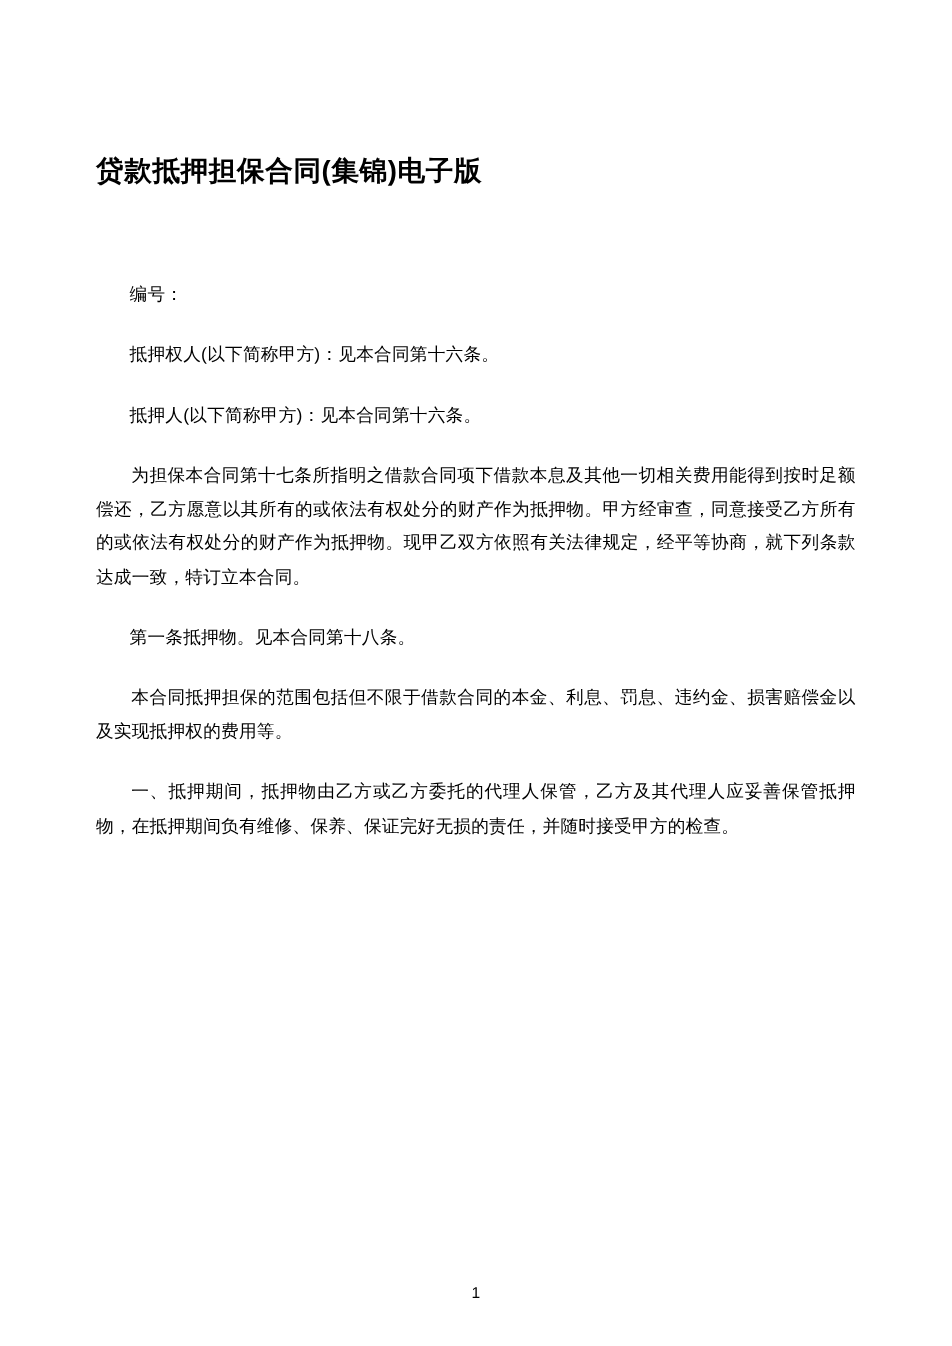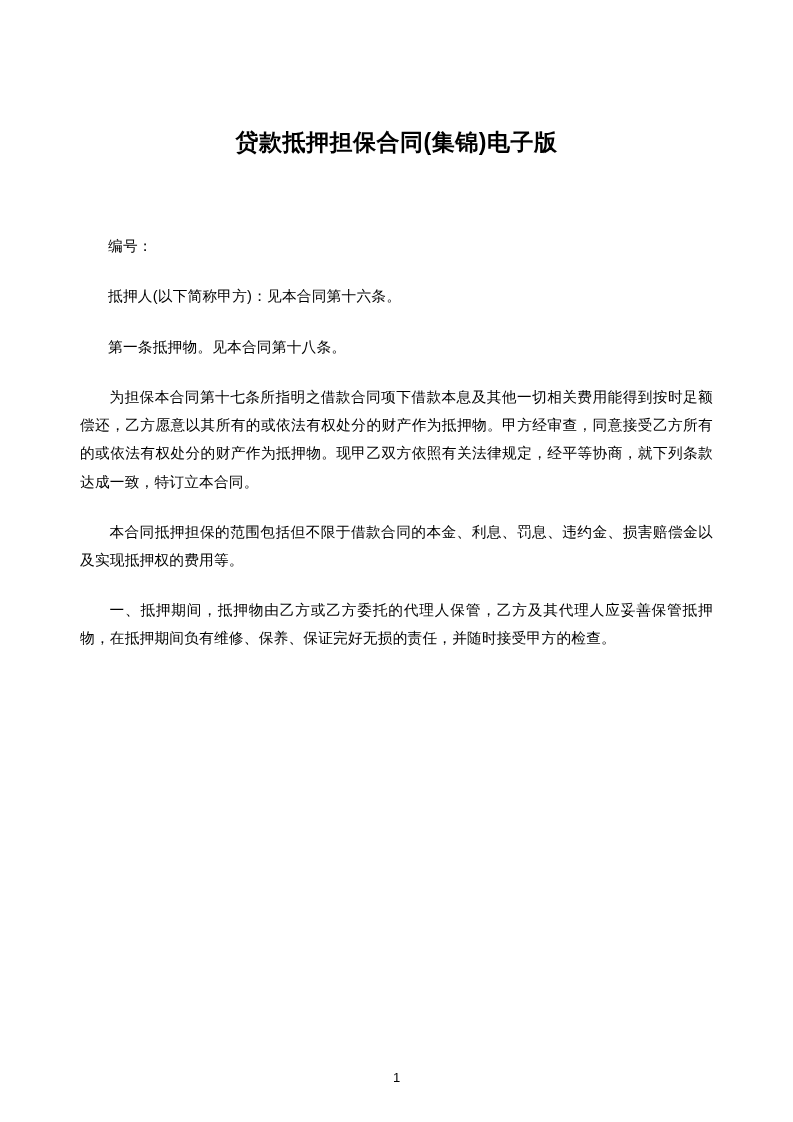--- a/index.html
+++ b/index.html
@@ -16,21 +16,21 @@
     overflow: hidden;
   }
   .page {
     box-sizing: border-box;
     width: 793px;
     height: 1122px;
     padding: 0 80px;
     position: relative;
   }
   .doc-title {
-    text-align: center;
+    text-align: left;
     font-size: 23px;
     font-weight: bold;
     letter-spacing: 0.5px;
     margin: 0;
     padding-top: 126px;
     line-height: 1.4;
   }
   .body-block {
     margin-top: 74px;
   }
@@ -60,22 +60,23 @@
 </style>
 </head>
 <body>
 
 <div class="page">
 
   <h1 class="doc-title">贷款抵押担保合同(集锦)电子版</h1>
 
   <div class="body-block">
     <p class="para half-indent">编号：</p>
+    <p class="para half-indent">抵押权人(以下简称甲方)：见本合同第十六条。</p>
     <p class="para half-indent">抵押人(以下简称甲方)：见本合同第十六条。</p>
+    <p class="para indent">为担保本合同第十七条所指明之借款合同项下借款本息及其他一切相关费用能得到按时足额偿还，乙方愿意以其所有的或依法有权处分的财产作为抵押物。甲方经审查，同意接受乙方所有的或依法有权处分的财产作为抵押物。现甲乙双方依照有关法律规定，经平等协商，就下列条款达成一致，特订立本合同。</p>
     <p class="para half-indent">第一条抵押物。见本合同第十八条。</p>
-    <p class="para indent">为担保本合同第十七条所指明之借款合同项下借款本息及其他一切相关费用能得到按时足额偿还，乙方愿意以其所有的或依法有权处分的财产作为抵押物。甲方经审查，同意接受乙方所有的或依法有权处分的财产作为抵押物。现甲乙双方依照有关法律规定，经平等协商，就下列条款达成一致，特订立本合同。</p>
     <p class="para indent">本合同抵押担保的范围包括但不限于借款合同的本金、利息、罚息、违约金、损害赔偿金以及实现抵押权的费用等。</p>
     <p class="para indent">一、抵押期间，抵押物由乙方或乙方委托的代理人保管，乙方及其代理人应妥善保管抵押物，在抵押期间负有维修、保养、保证完好无损的责任，并随时接受甲方的检查。</p>
   </div>
 
   <div class="page-number">1</div>
 
 </div>
 
 </body></html>

